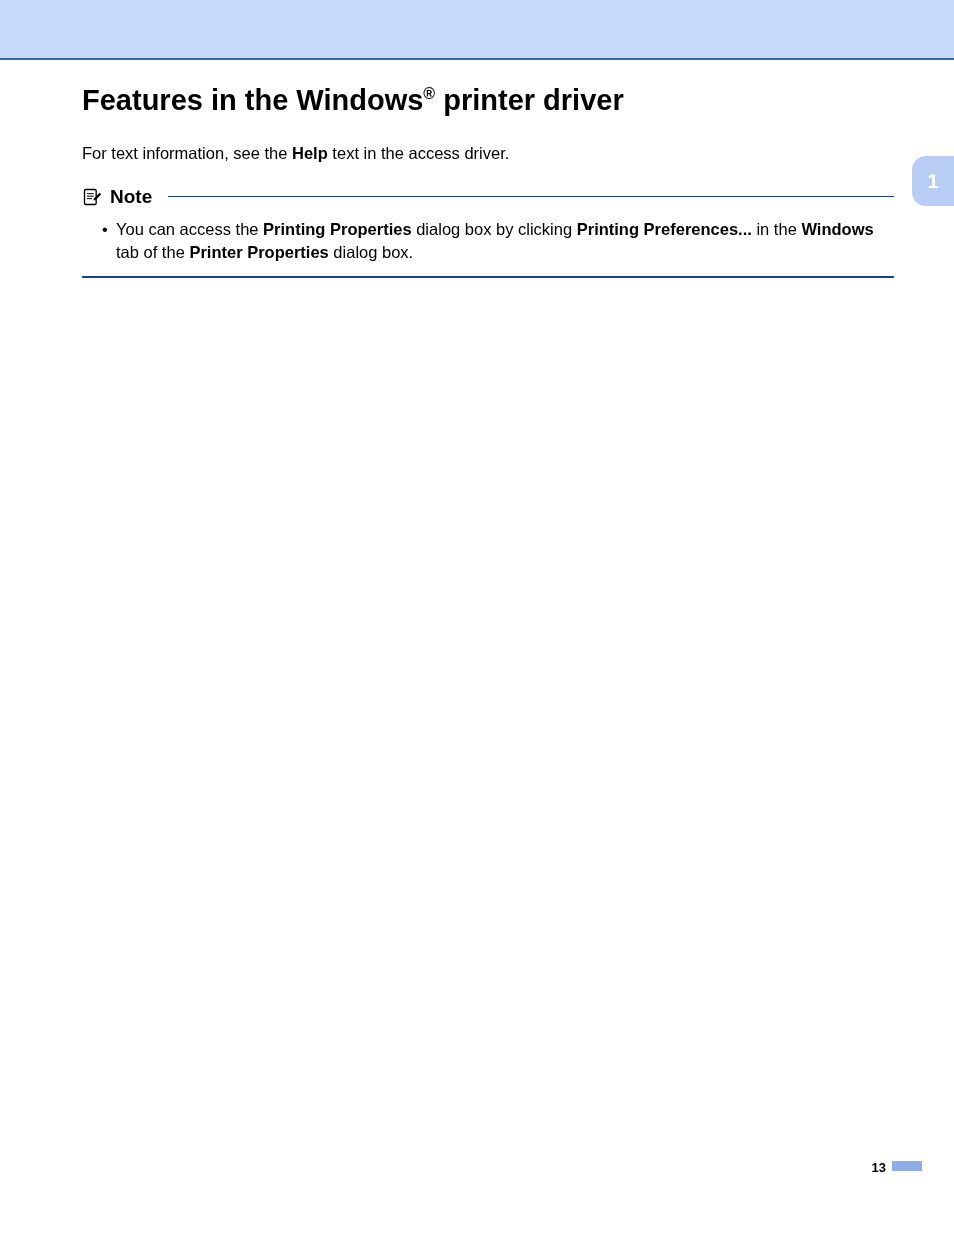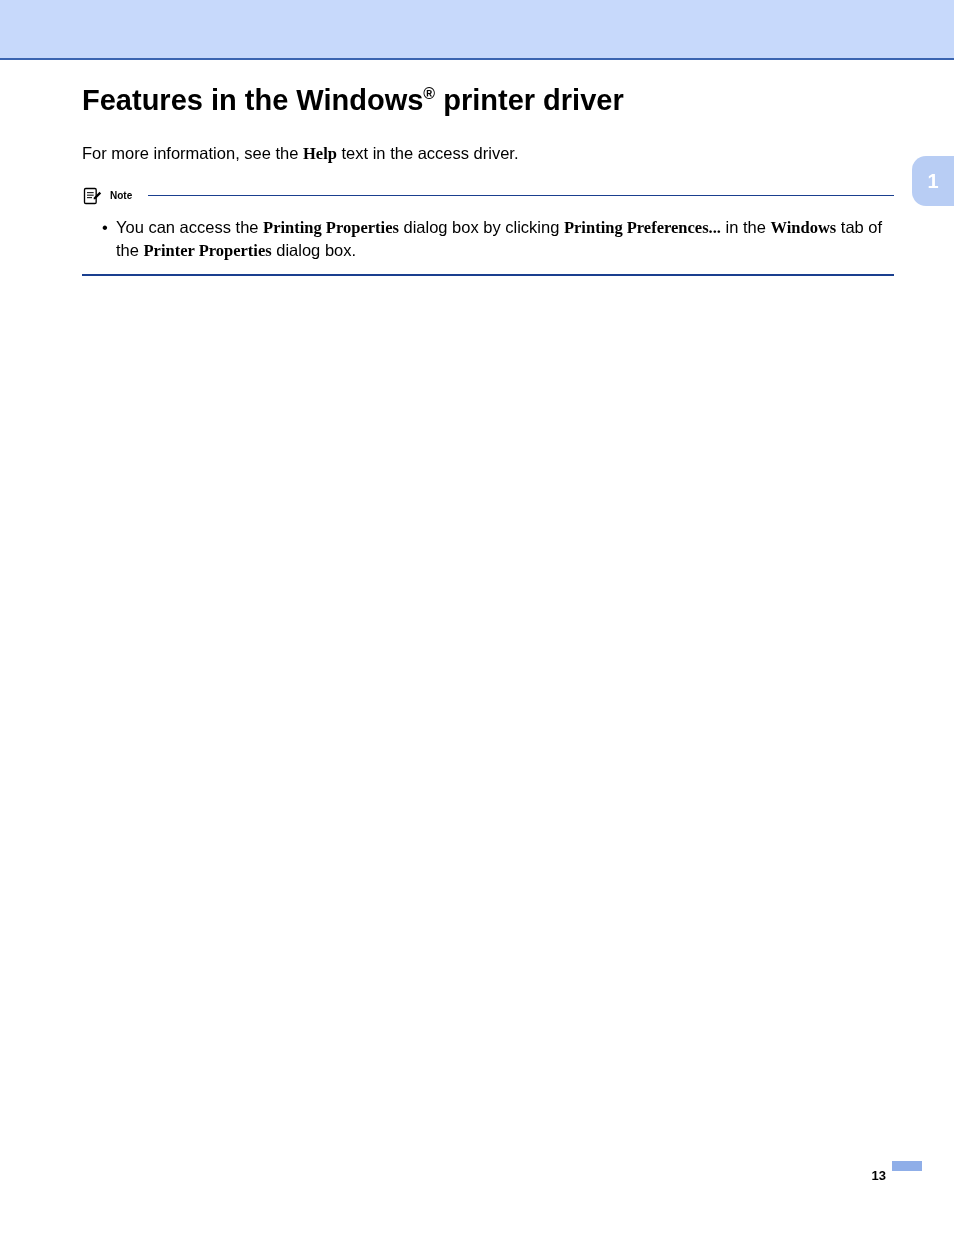--- a/index.html
+++ b/index.html
@@ -71,21 +71,21 @@
       align-items: center;
       gap: 8px;
       margin-bottom: 10px;
     }
     .note-icon {
       width: 20px; height: 20px;
       flex-shrink: 0;
     }
     .note-label {
       font-weight: bold;
-      font-size: 10px;
+      font-size: 19px;
       color: #000;
       margin-right: 8px;
     }
     .note-rule {
       flex: 1;
       height: 1px;
       background: #1a3f8f;
     }
     ul.note-list {
       list-style: none;
@@ -109,54 +109,54 @@
       font-size: 11px;
       vertical-align: super;
     }
     .note-bottom {
       height: 1.5px;
       background: #1a3f8f;
       margin-top: 12px;
     }
     .page-number {
       position: absolute;
-      bottom: 52px;
+      bottom: 60px;
       right: 68px;
       font-size: 13px;
       font-weight: bold;
       color: #000;
     }
     .page-accent {
       position: absolute;
       bottom: 64px;
       right: 32px;
       width: 30px;
       height: 10px;
       background: #8faee8;
     }
-    b { font-weight: bold; font-family: Liberation Serif, serif; }
+    b { font-weight: bold; }
   </style>
 </head>
 <body>
 
 <div class="top-band"></div>
 <div class="top-underline"></div>
 
 <div class="side-tab">
   <span>1</span>
 </div>
 
 <div class="content">
 
   <h1>
     <span>Features in the Windows</span><span class="reg">®</span><span> printer driver</span>
   </h1>
 
   <p class="intro">
-    <span>For more information, see the </span><b>Help</b><span> text in the access driver.</span>
+    <span>For text information, see the </span><b>Help</b><span> text in the access driver.</span>
   </p>
 
   <div class="note-header">
     <svg class="note-icon" viewBox="0 0 24 24">
       <rect x="3" y="3" width="14" height="18" rx="1.5" fill="none" stroke="#000" stroke-width="1.6"></rect>
       <line x1="6" y1="8" x2="14" y2="8" stroke="#000" stroke-width="1.2"></line>
       <line x1="6" y1="11" x2="14" y2="11" stroke="#000" stroke-width="1.2"></line>
       <line x1="6" y1="14" x2="12" y2="14" stroke="#000" stroke-width="1.2"></line>
       <path d="M14 14 L21 7 L23 9 L16 16 L14 16 Z" fill="#000"></path>
     </svg>

